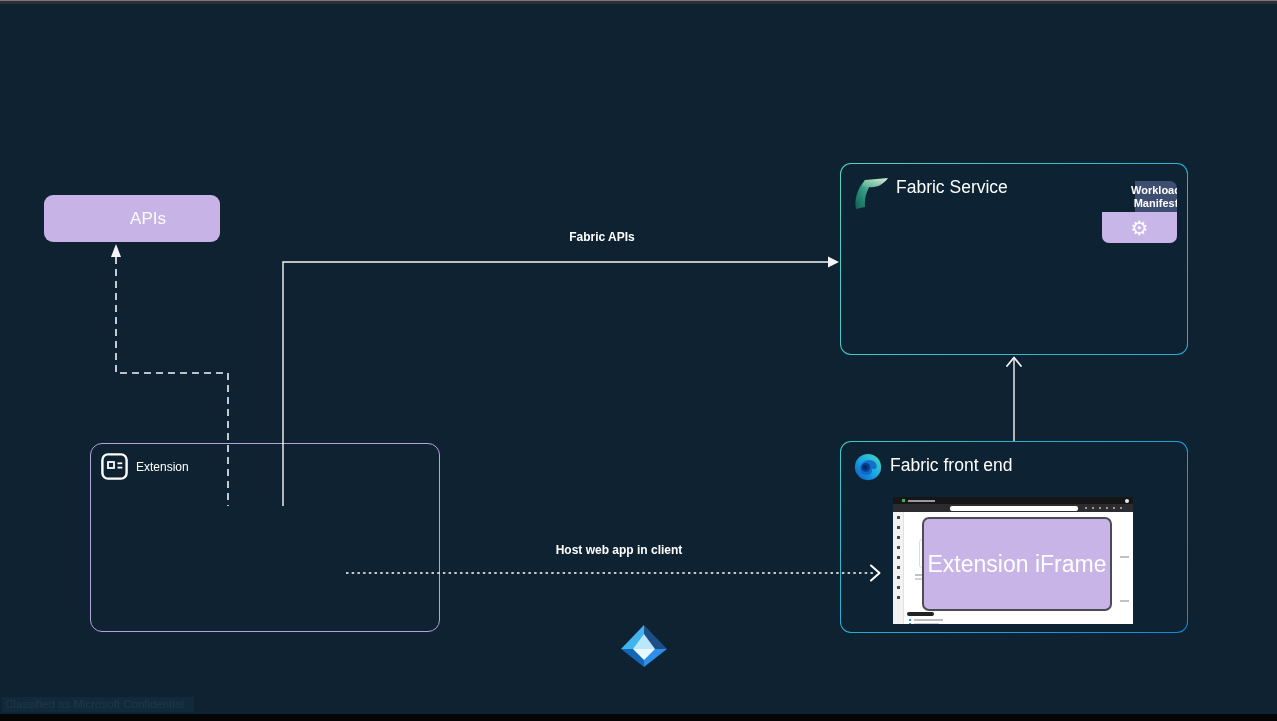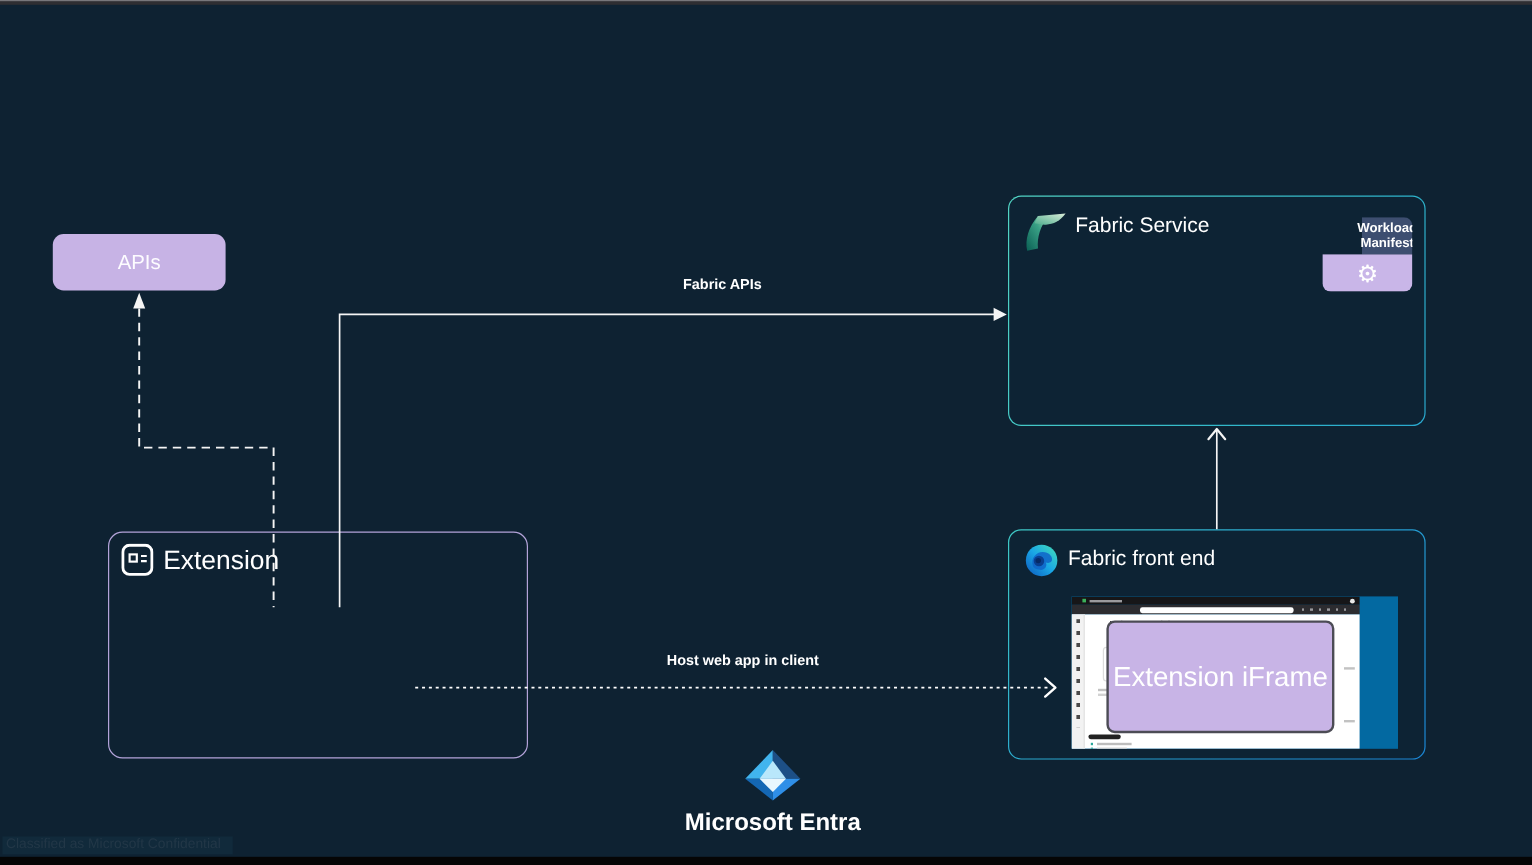--- a/index.html
+++ b/index.html
@@ -11,29 +11,29 @@
   .topbar{position:absolute;left:0;top:0;width:1277px;height:4px;background:#2e2e32;border-top:1px solid #77777b;box-sizing:border-box;}
   .bottombar{position:absolute;left:0;bottom:0;width:1277px;height:7px;background:#050505;}
   .page-title{
     position:absolute;left:60px;top:53px;font-size:41px;font-weight:400;
     color:#ffffff;letter-spacing:0px;white-space:pre-wrap;
   }
   
   .apis-node{
     position:absolute;left:44px;top:195px;width:144px;height:47px;
     background:#c7b3e5;border-radius:9px;display:flex;align-items:center;justify-content:center;
-    font-size:17px;color:#fdfcff;
+    font-size:17px;color:#fdfcff;padding-left:32px;
   }
   
   .extension-box{
     position:absolute;left:90px;top:443px;width:350px;height:189px;
     border:1px solid #b3a3d9;border-radius:12px;box-sizing:border-box;
   }
   .ext-header{position:absolute;left:10px;top:9px;display:flex;align-items:center;gap:8px;}
-  .ext-title{font-size:22px;color:#fff;}
+  .ext-title{font-size:12px;color:#fff;}
   .webapp-card{
     position:absolute;left:76px;top:65px;width:174px;height:101px;
     background:#152f3e;border:1px solid #36525f;border-radius:9px;box-sizing:border-box;
     text-align:center;
   }
   .webapp-title{margin-top:11px;font-size:12.5px;font-weight:bold;color:#fff;}
   .webapp-subtitle{font-size:12.5px;color:#fff;margin-top:1px;}
   .sdk-pill{
     position:absolute;left:9px;top:58px;width:156px;height:27px;border-radius:14px;
     background:linear-gradient(90deg,#1180d8 0%,#2fb3c4 55%,#44d3a9 100%);
@@ -46,21 +46,21 @@
   .service-box{left:840px;top:163px;width:348px;height:192px;background:linear-gradient(120deg,#52d5c4,#2fb5cb 70%,#2aa9cf);}
   .frontend-box{left:840px;top:441px;width:348px;height:192px;background:linear-gradient(135deg,#3fcac6 0%,#2aa9cf 40%,#1b86d5 100%);}
   .box-header-title{position:absolute;font-size:17.5px;color:#fff;}
   
   .manifest-card{position:absolute;left:261px;top:17px;width:75px;height:62px;border-radius:7px;overflow:hidden;}
   .manifest-top{height:31px;background:#3d4e70;display:flex;flex-direction:column;align-items:center;justify-content:center;
     font-size:11px;font-weight:bold;line-height:1.15;color:#fff;margin-left:33px;}
   .manifest-bottom{height:31px;background:#c9b6e8;display:flex;align-items:center;justify-content:center;}
   .gear{font-family:"DejaVu Sans",sans-serif;font-size:20px;color:#fff;line-height:1;}
   
-  .browser{position:absolute;left:52px;top:55px;width:240px;height:127px;background:#0369a1;overflow:hidden;padding-left:32px;}
+  .browser{position:absolute;left:52px;top:55px;width:240px;height:127px;background:#fdba74;overflow:hidden;}
   .b-titlebar{position:absolute;left:0;top:0;width:240px;height:7px;background:#161618;}
   .b-favicon{position:absolute;left:9px;top:2px;width:3px;height:3px;background:#3bb05a;}
   .b-tabtext{position:absolute;left:15px;top:2.5px;width:27px;height:2.5px;background:#9a9a9e;}
   .b-avatar{position:absolute;right:4px;top:1.5px;width:4px;height:4px;border-radius:50%;background:#e8e8e8;}
   .b-toolbar{position:absolute;left:0;top:7px;width:240px;height:8px;background:#2c2c30;}
   .b-search{position:absolute;left:57px;top:2px;width:128px;height:4.5px;background:#fff;border-radius:2px;}
   .b-tooldots{position:absolute;right:8px;top:3px;width:40px;height:2px;
     background:repeating-linear-gradient(90deg,#9a9a9e 0 2px,transparent 2px 7px);}
   .b-body{position:absolute;left:0;top:15px;width:240px;height:112px;background:#fff;}
   .b-sidebar{position:absolute;left:0;top:0;width:11px;height:112px;background:#f2f2f2;border-right:1px solid #e2e2e2;box-sizing:border-box;}
@@ -209,21 +209,20 @@
   </div>
 
   <svg class="entra-logo" width="54" height="48" viewBox="0 0 54 48">
     <polygon points="27,3 4,27 27,27" fill="#41b4ee"></polygon>
     <polygon points="27,3 50,27 27,27" fill="#1d4f86"></polygon>
     <polygon points="4,27 27,45 27,27" fill="#1467b4"></polygon>
     <polygon points="50,27 27,45 27,27" fill="#2f8fe8"></polygon>
     <polygon points="27,12 16,27 38,27" fill="#b9e7fb"></polygon>
     <polygon points="16,27 27,38 38,27" fill="#e9f7fe"></polygon>
   </svg>
-  <div class="entra-label">Microsoft Entra</div>
 
   <svg class="arrows">
 
     <path d="M116 257 V373 H228 V506" fill="none" stroke="#f5f5f5" stroke-width="1.6" stroke-dasharray="7 5"></path>
     <polygon points="116,244 111,257 121,257" fill="#f5f5f5"></polygon>
 
     <path d="M283 506 V262 H829" fill="none" stroke="#f5f5f5" stroke-width="1.4"></path>
     <polygon points="839,262 828,256.5 828,267.5" fill="#f5f5f5"></polygon>
 
     <path d="M346 573 H874" fill="none" stroke="#fff" stroke-width="1.4" stroke-dasharray="2.5 3.2"></path>

